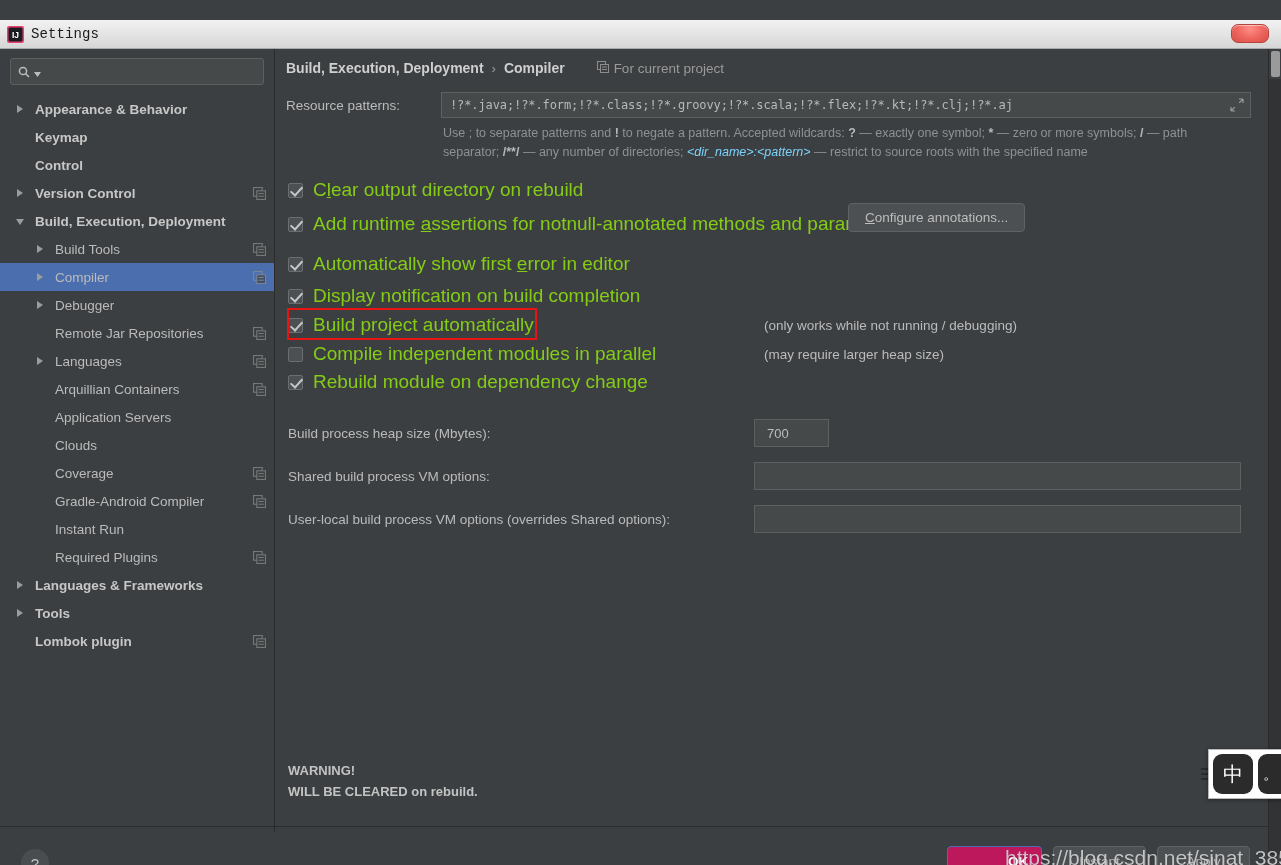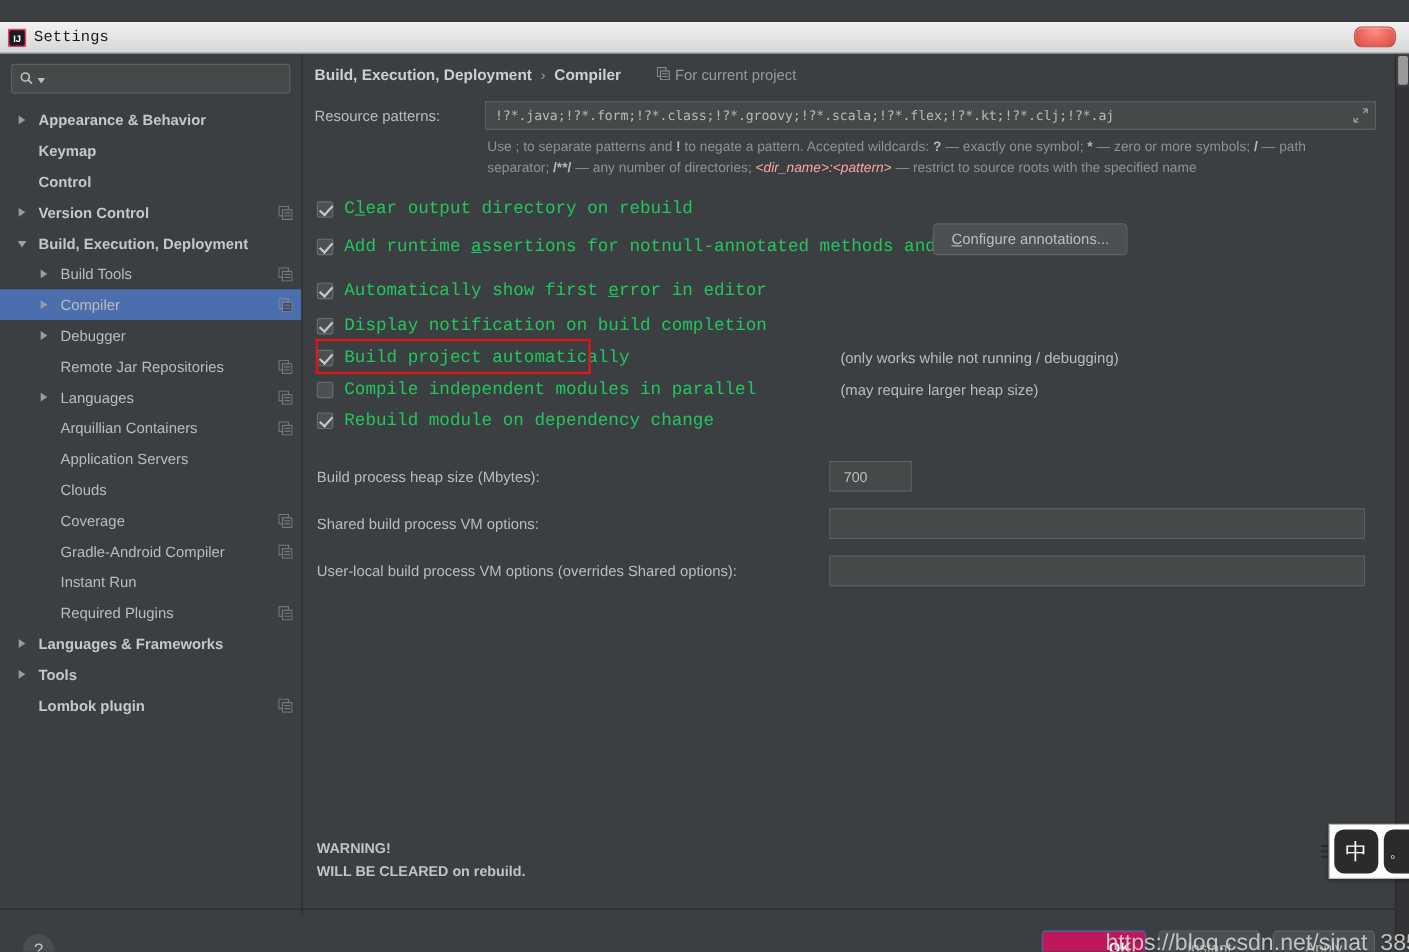--- a/index.html
+++ b/index.html
@@ -103,35 +103,35 @@
   .rp-input span {
     font-family: "DejaVu Sans Mono", monospace; font-size: 12px; color: #b9b9b9;
     letter-spacing: -0.1px;
   }
   .expand-ic { position: absolute; right: 6px; top: 5px; width: 14px; height: 14px; }
   .rp-help {
     font-size: 12.5px; color: #8e9192; line-height: 19px; padding: 6px 2px 0 2px;
     max-width: 790px;
   }
   .rp-help b { color: #b6b9ba; }
-  .rp-help i { color: #fca5a5; }
+  .rp-help i { color: #7dd3fc; }
 
   .opts { padding: 14px 0 0 12px; }
   .cbrow { display: flex; align-items: center; height: 28px; position: relative; }
   .cbrow.tall { height: 36px; }
   .cb {
     width: 15px; height: 15px; border: 1px solid #6b6e70; background: #4d5052;
     border-radius: 2px; position: relative; flex: 0 0 auto; margin-right: 10px;
   }
   .cb.on::after {
     content: ""; position: absolute; left: 4px; top: 0px;
     width: 5px; height: 10px; border: solid #c6c6c6;
     border-width: 0 2px 2px 0; transform: rotate(42deg);
   }
-  .cb-label { font-size: 16px; color: #22c55e; white-space: nowrap; font-family: Liberation Mono, monospace; }
+  .cb-label { font-size: 19px; color: #84cc16; white-space: nowrap; }
   .cb-label u { text-decoration: underline; }
   .note { position: absolute; left: 476px; font-size: 13.5px; color: #bbbbbb; white-space: nowrap; }
 
   .btn {
     background: #4c5052; border: 1px solid #5e6264; border-radius: 4px;
     color: #bdbdbd; font-size: 13.5px; padding: 6px 16px;
     font-family: "Liberation Sans", sans-serif; cursor: default;
   }
   .btn u { text-decoration: underline; }
   .cfg-btn { position: absolute; left: 560px; top: -1px; }

